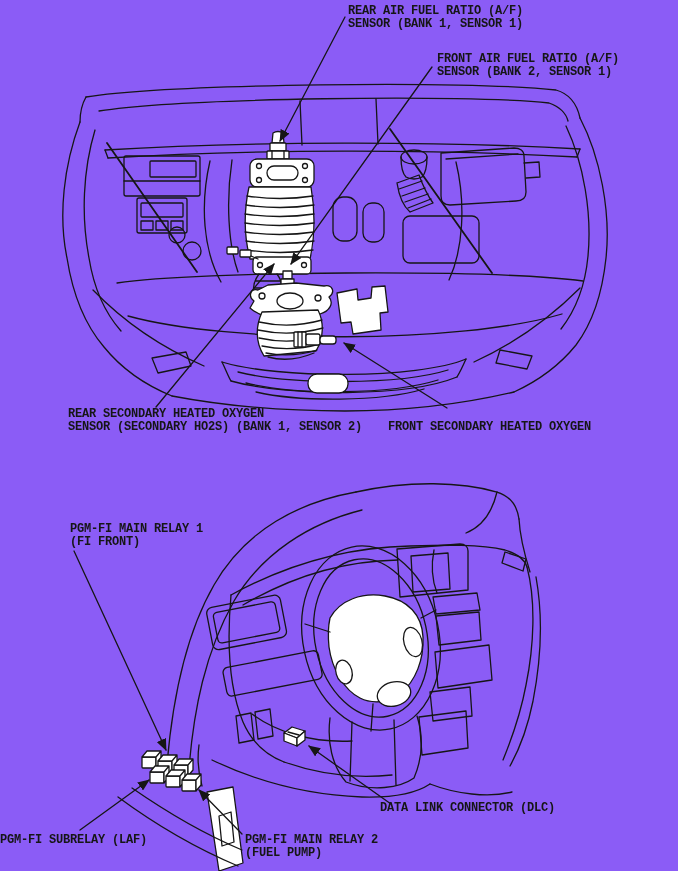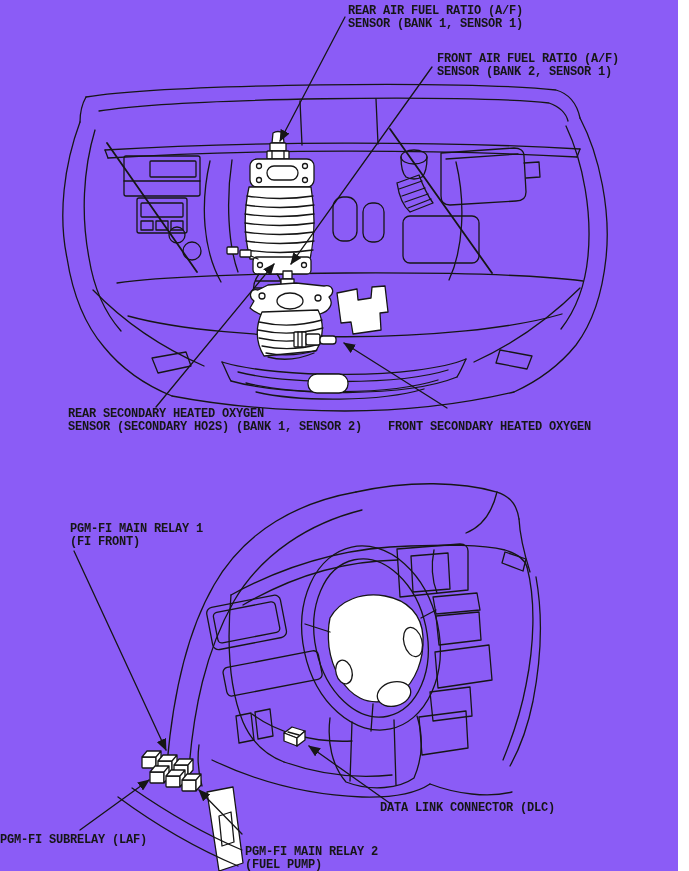--- a/index.html
+++ b/index.html
@@ -8,21 +8,21 @@
   #art{position:absolute;left:0;top:0;}
   .lbl{position:absolute;font-weight:bold;font-size:12px;line-height:12.5px;
        color:#161616;letter-spacing:-0.2px;white-space:nowrap;}
   .lbl span{display:block;}
   .lbl-rear-af{left:348px;top:5px;}
   .lbl-front-af{left:437px;top:53px;}
   .lbl-rear-ho2s{left:68px;top:408px;}
   .lbl-front-ho2s{left:388px;top:421px;}
   .lbl-main-relay-1{left:70px;top:523px;}
   .lbl-subrelay{left:0;top:834px;}
-  .lbl-main-relay-2{left:245px;top:834px;margin-top:12px;}
+  .lbl-main-relay-2{left:245px;top:834px;}
   .lbl-dlc{left:380px;top:802px;text-align:right;}
 </style>
 </head>
 <body>
 
 <div id="page">
 
 <svg id="art" width="689" height="871" viewBox="0 0 689 871" fill="none" stroke="#161616" stroke-width="1.3" stroke-linecap="round" stroke-linejoin="round">
   <defs>
     <marker id="arr" markerUnits="userSpaceOnUse" markerWidth="14" markerHeight="10" refX="11" refY="5" orient="auto">

